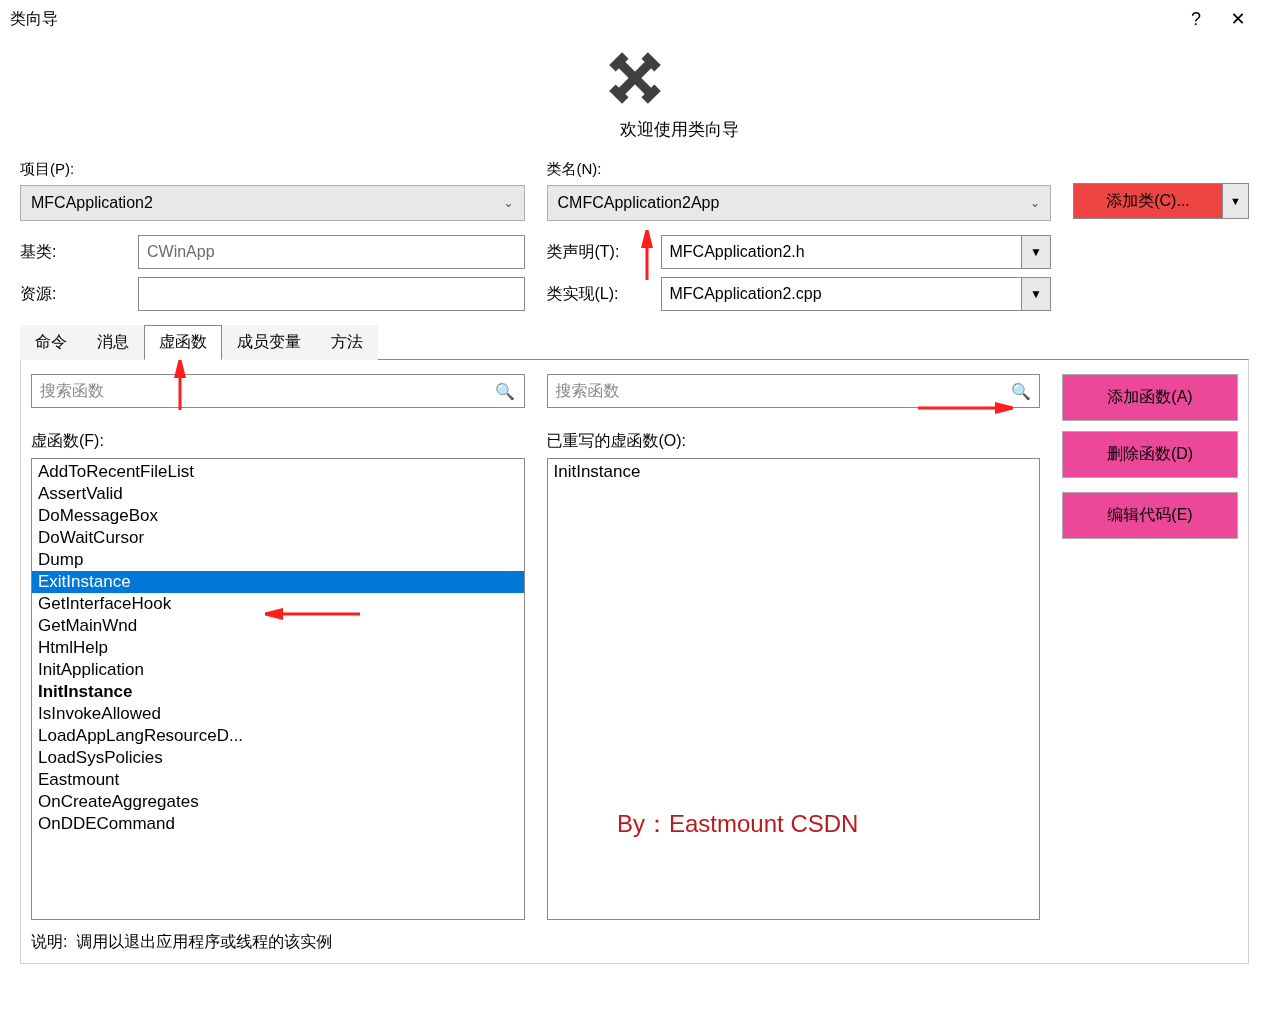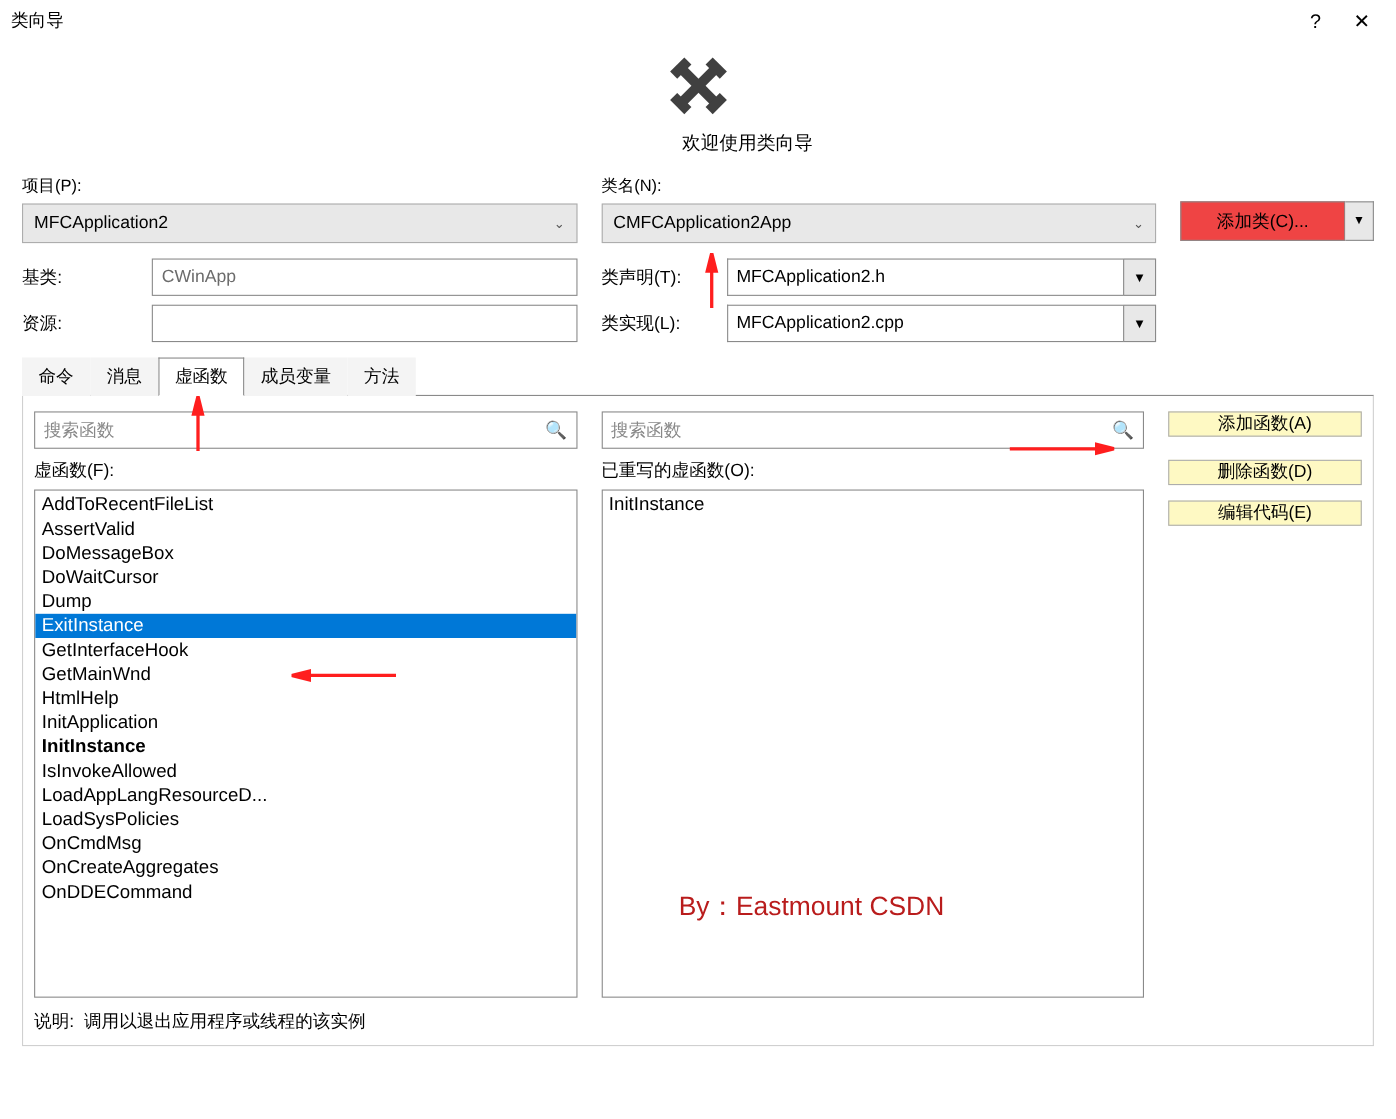--- a/index.html
+++ b/index.html
@@ -37,21 +37,21 @@
 .mid-right .combo { flex: 1; }
 .mid-btn-spacer { width: 176px; }
 .tabs { display: flex; margin-top: 14px; border-bottom: 0; }
 .tab { padding: 6px 14px; font-size: 16px; background: #f4f4f4; border: 1px solid transparent; border-bottom: none; cursor: default; }
 .tab.active { background: #fff; border: 1px solid #8a8a8a; border-bottom: 1px solid #fff; position: relative; z-index: 2; }
 .tab-content { border: 1px solid #d0d0d0; border-top: 1px solid #8a8a8a; margin-top: -1px; padding: 14px 10px 10px 10px; background: #fff; }
 .search-row { display: flex; gap: 22px; }
 .search-box { flex: 1; height: 34px; border: 1px solid #8a8a8a; display: flex; align-items: center; padding: 0 8px; color: #888; font-size: 16px; position: relative; }
 .search-box .mag { position: absolute; right: 8px; color: #2c6fb7; font-size: 16px; }
 .btn-col { width: 176px; display: flex; flex-direction: column; gap: 14px; }
-.btn { height: 23px; background: #fef9c3; border: 1px solid #adadad; display: flex; align-items: center; justify-content: center; font-size: 16px; }
+.btn { height: 47px; background: #ec4899; border: 1px solid #adadad; display: flex; align-items: center; justify-content: center; font-size: 16px; }
 .lists-row { display: flex; gap: 22px; margin-top: 10px; }
 .list-col { flex: 1; display: flex; flex-direction: column; }
 .list-label { font-size: 16px; margin-bottom: 6px; }
 .listbox { height: 462px; border: 1px solid #8a8a8a; overflow-y: scroll; font-size: 17px; padding: 2px 0; }
 .listbox .item { padding: 1px 6px; white-space: nowrap; }
 .listbox .item.selected { background: #0078d7; color: #fff; }
 .listbox .item.bold { font-weight: bold; }
 .desc-row { margin-top: 12px; font-size: 16px; }
 
 .listbox::-webkit-scrollbar { width: 18px; }
@@ -186,21 +186,21 @@
               <div class="item">Dump</div>
               <div class="item selected">ExitInstance</div>
               <div class="item">GetInterfaceHook</div>
               <div class="item">GetMainWnd</div>
               <div class="item">HtmlHelp</div>
               <div class="item">InitApplication</div>
               <div class="item bold">InitInstance</div>
               <div class="item">IsInvokeAllowed</div>
               <div class="item">LoadAppLangResourceD...</div>
               <div class="item">LoadSysPolicies</div>
-              <div class="item">OnCmdMsg</div>
+              <div class="item">Eastmount</div>
               <div class="item">OnCreateAggregates</div>
               <div class="item">OnDDECommand</div>
             </div>
         </div>
         <div class="list-col">
           <div class="list-label">已重写的虚函数(O):</div>
           <div class="listbox" id="olist" style="overflow-y:auto">
               <div class="item">InitInstance</div>
             </div>
         </div>

